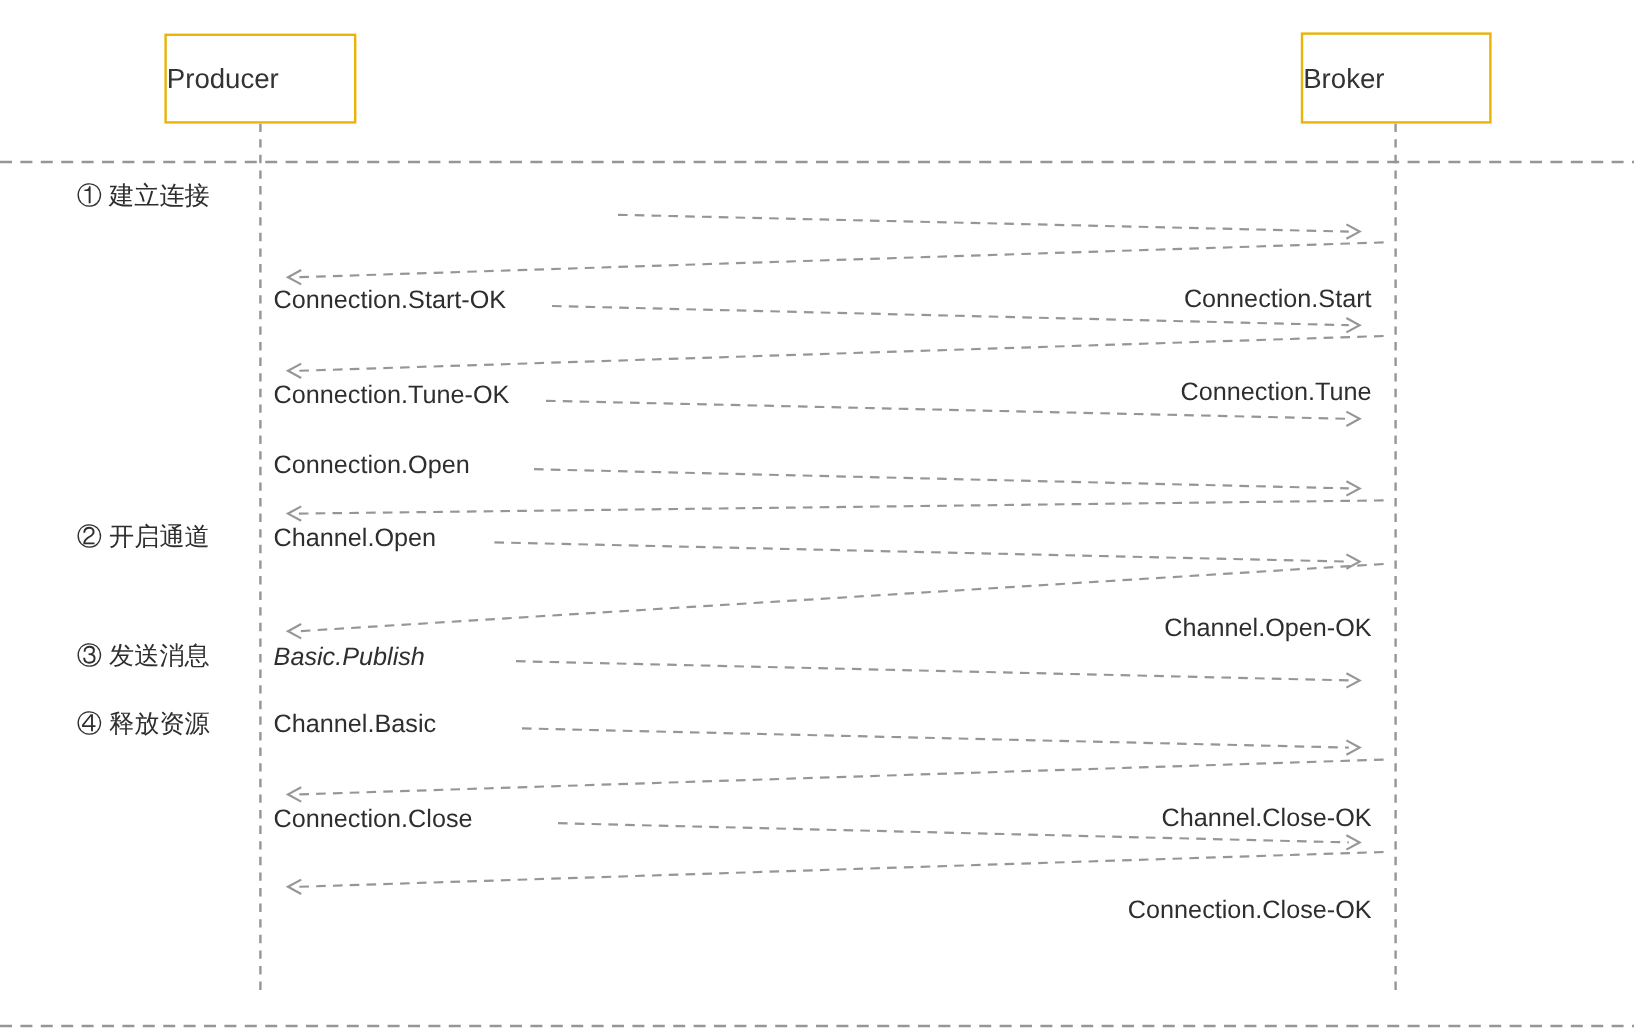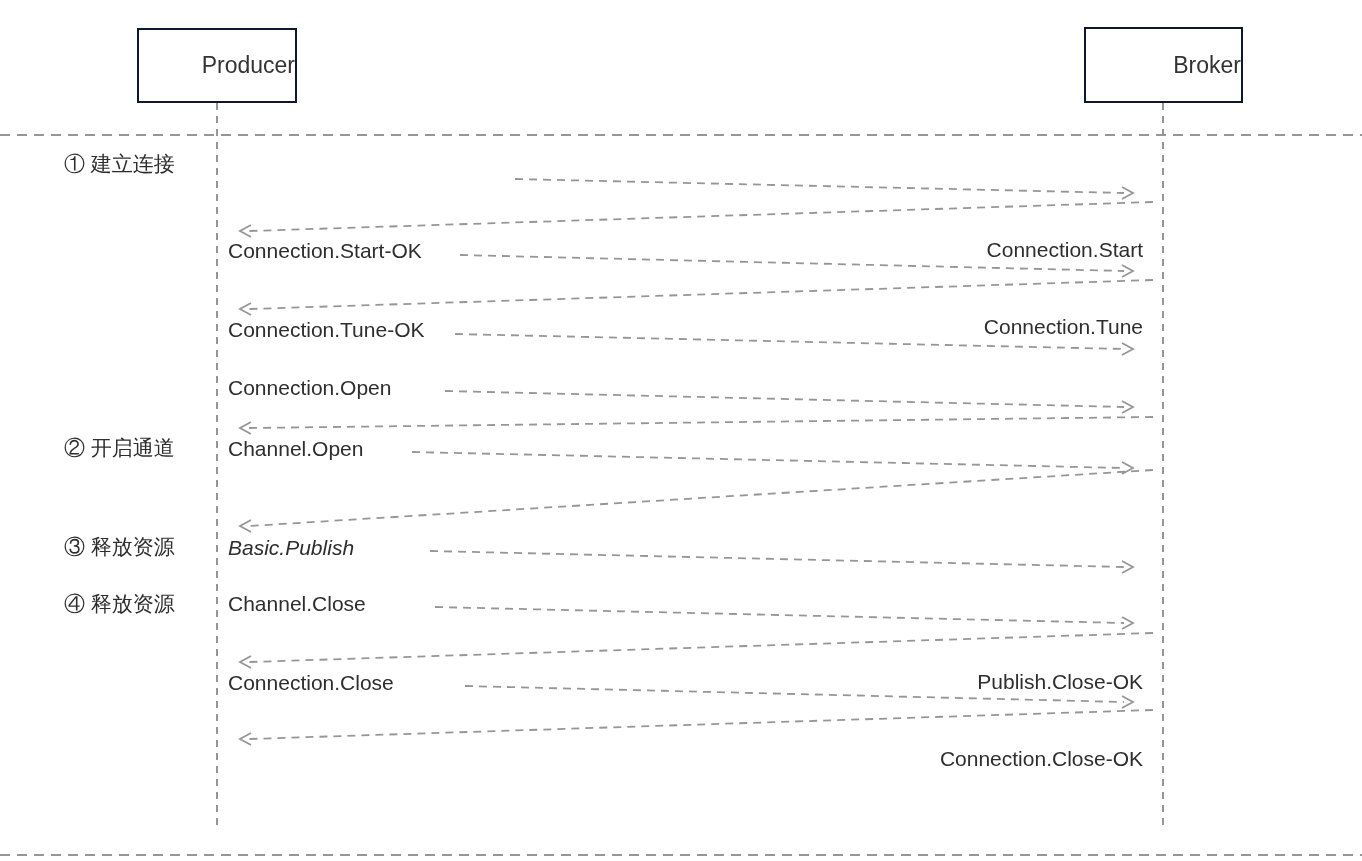--- a/index.html
+++ b/index.html
@@ -2,22 +2,22 @@
 <html><head>
 <meta charset="utf-8">
 <style>
   html,body{margin:0;padding:0;background:#ffffff;}
   .stage{
     position:relative;width:1362px;height:861px;background:#ffffff;overflow:hidden;
     font-family:"Liberation Sans", sans-serif;color:#2e2e2e;
   }
   svg.layer{position:absolute;left:0;top:0;width:1362px;height:861px;}
   .actor-box{
-    position:absolute;display:flex;align-items:center;justify-content:flex-end;
-    border:2px solid #0f172a;background:#ffffff;font-size:23px;color:#333333;
+    position:absolute;display:flex;align-items:center;justify-content:flex-start;
+    border:2px solid #eab308;background:#ffffff;font-size:23px;color:#333333;
     box-sizing:border-box;z-index:3;
   }
   .msg-label{
     position:absolute;font-size:21px;line-height:26px;color:#2e2e2e;
     white-space:nowrap;z-index:2;
   }
   .msg-label.right{background:#ffffff;padding:0 5px;text-align:right;margin-top:37px;}
   .phase-label{
     position:absolute;left:64px;font-size:21px;line-height:26px;color:#2e2e2e;
     white-space:nowrap;z-index:2;
@@ -79,29 +79,30 @@
 
   <div class="actor-box" style="left:137px;top:28px;width:160px;height:75px;">
     <span>Producer</span>
   </div>
   <div class="actor-box" style="left:1084px;top:27px;width:159px;height:76px;">
     <span>Broker</span>
   </div>
 
   <div class="phase-label" style="top:151px;">① 建立连接</div>
   <div class="phase-label" style="top:435px;">② 开启通道</div>
-  <div class="phase-label" style="top:534px;">③ 释放资源</div>
+  <div class="phase-label" style="top:534px;">③ 发送消息</div>
   <div class="phase-label" style="top:591px;">④ 释放资源</div>
 
   <div class="msg-label" style="left:228px;top:238px;">Connection.Start-OK</div>
   <div class="msg-label" style="left:228px;top:317px;">Connection.Tune-OK</div>
   <div class="msg-label" style="left:228px;top:375px;">Connection.Open</div>
   <div class="msg-label" style="left:228px;top:436px;">Channel.Open</div>
   <div class="msg-label" style="left:228px;top:535px;font-style:italic;">Basic.Publish</div>
-  <div class="msg-label" style="left:228px;top:591px;">Channel.Close</div>
+  <div class="msg-label" style="left:228px;top:591px;">Channel.Basic</div>
   <div class="msg-label" style="left:228px;top:670px;">Connection.Close</div>
 
   <div class="msg-label right" style="right:214px;top:200px;">Connection.Start</div>
   <div class="msg-label right" style="right:214px;top:277px;">Connection.Tune</div>
-  <div class="msg-label right" style="right:214px;top:632px;">Publish.Close-OK</div>
+  <div class="msg-label right" style="right:214px;top:474px;">Channel.Open-OK</div>
+  <div class="msg-label right" style="right:214px;top:632px;">Channel.Close-OK</div>
   <div class="msg-label right" style="right:214px;top:709px;">Connection.Close-OK</div>
 
 </div>
 
 </body></html>

